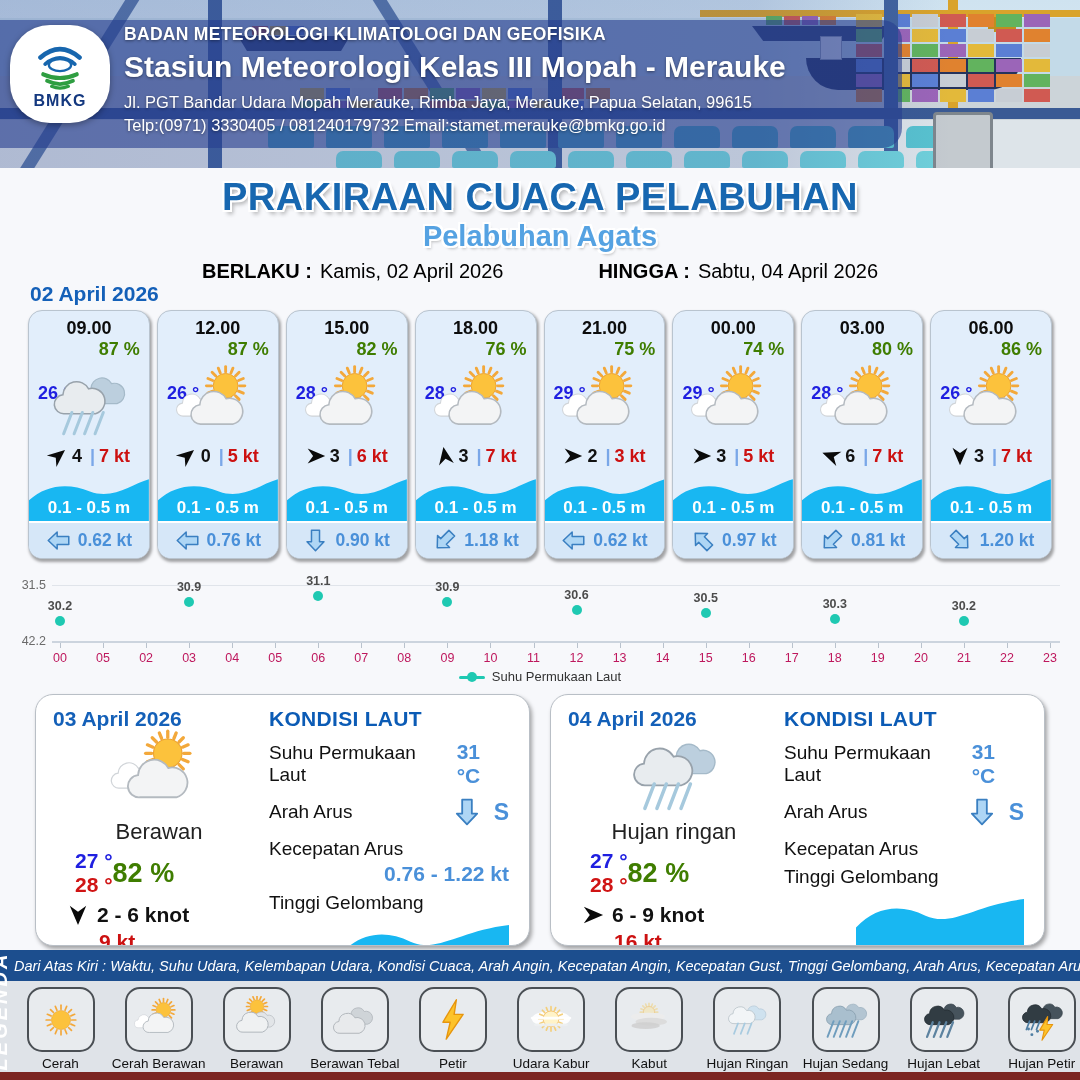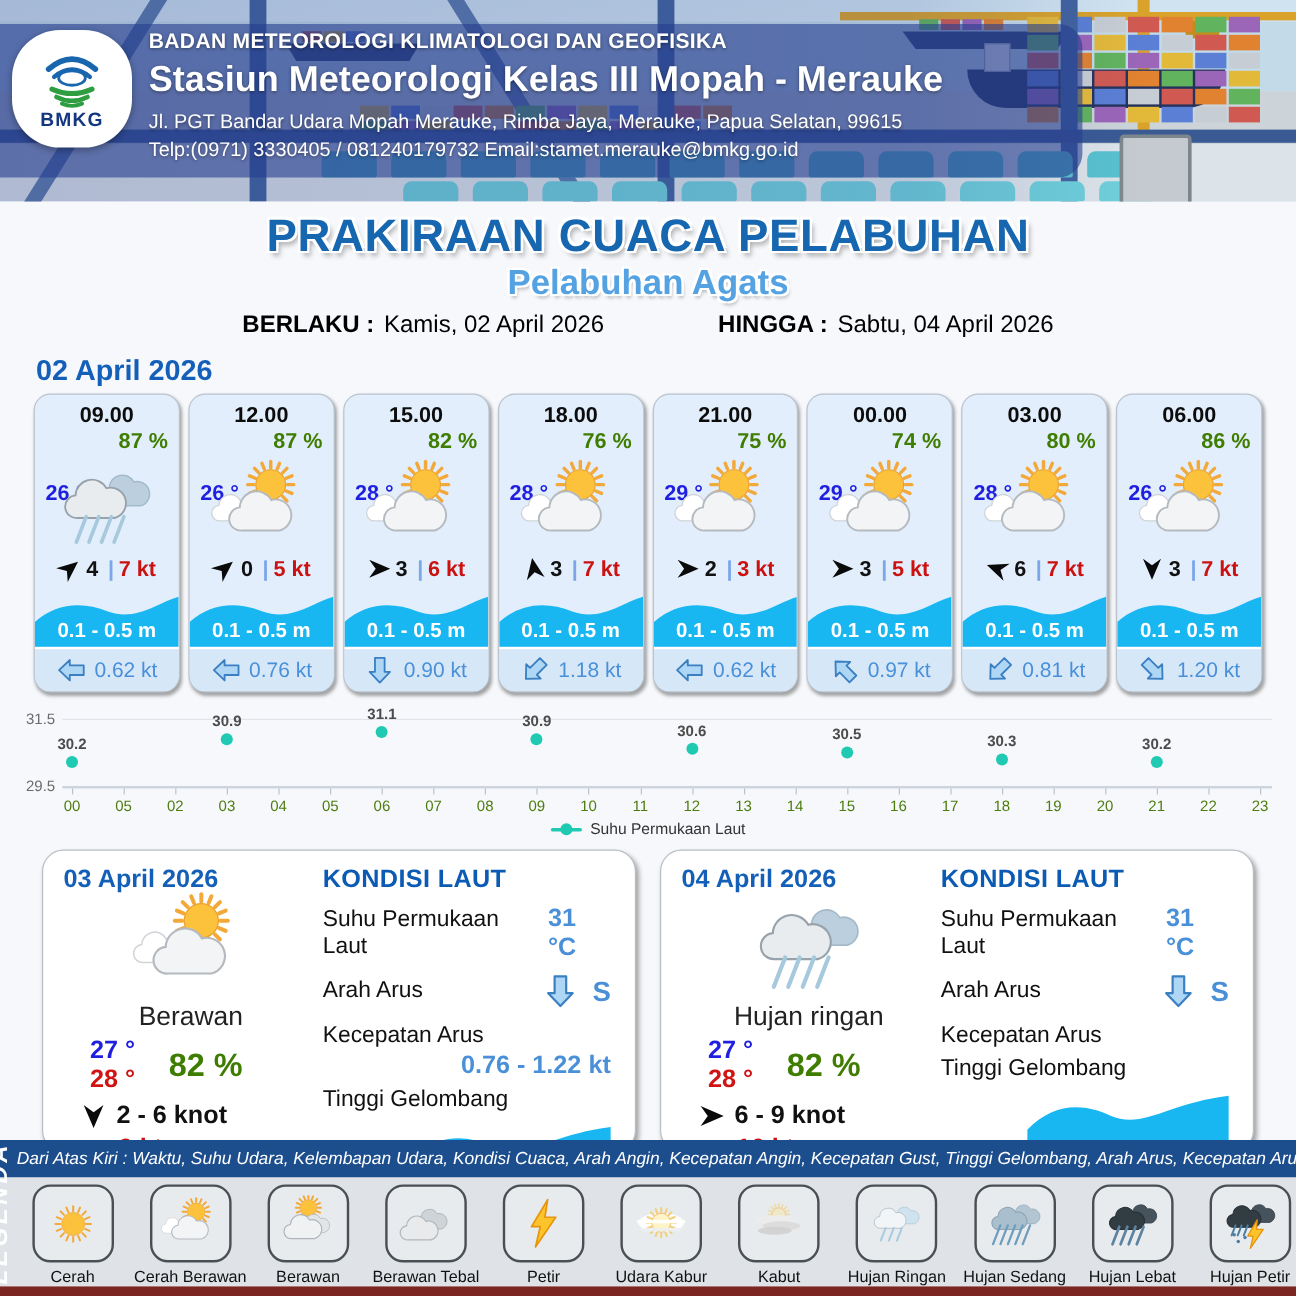--- a/index.html
+++ b/index.html
@@ -48,64 +48,64 @@
   .titleblock{height:110px;text-align:center;padding-top:2px;}
   .titleblock h1{margin:6px 0 0;font-size:38px;font-weight:800;letter-spacing:.5px;color:var(--title-blue);
     text-shadow:-2px -2px 0 #fff,2px -2px 0 #fff,-2px 2px 0 #fff,2px 2px 0 #fff,3px 4px 4px rgba(0,0,0,.3);}
   .titleblock h2{margin:1px 0 0;font-size:29px;font-weight:800;color:var(--subtitle-blue);
     text-shadow:-2px -2px 0 #fff,2px -2px 0 #fff,-2px 2px 0 #fff,2px 2px 0 #fff,2px 3px 3px rgba(0,0,0,.25);}
   .validity{margin-top:7px;font-size:20px;color:#000;display:flex;justify-content:center;gap:95px;}
   .validity b{font-weight:bold;margin-right:8px;}
 
   
   .day1{height:277px;}
-  .day1-date{margin:16px 0 4px 30px;font-size:24px;font-weight:bold;color:var(--date-blue);}
+  .day1-date{margin:2px 0 4px 30px;font-size:21px;font-weight:bold;color:var(--date-blue);}
   .cards{display:flex;gap:7px;padding:0 28px;}
   .card{width:122px;height:247px;background:#e2eefb;border:1px solid #b9c4cf;border-radius:14px;
         box-shadow:1.5px 2.5px 3px rgba(0,0,0,.35);overflow:hidden;display:flex;flex-direction:column;}
   .c-time{text-align:center;font-size:18px;font-weight:bold;color:#0c0c0c;margin-top:7px;height:22px;}
   .c-th{display:flex;justify-content:space-between;padding:0 9px;height:24px;}
   .c-temp{font-size:18px;font-weight:bold;color:var(--temp-blue);margin-top:44px;}
   .c-hum{font-size:18px;font-weight:bold;color:var(--humidity-green);}
   .c-icon{height:82px;display:flex;align-items:center;justify-content:center;}
   .c-wind{height:28px;display:flex;align-items:center;justify-content:center;gap:4px;}
   .c-wind .dartwrap{display:inline-flex;width:20px;height:20px;}
   .c-windv{font-size:18px;font-weight:bold;color:#111;}
   .c-sep{font-size:18px;font-weight:bold;color:var(--sep-blue);margin-left:4px;}
   .c-gust{font-size:18px;font-weight:bold;color:var(--gust-red);}
   .c-wave{position:relative;height:50px;margin-top:4px;}
   .c-wave svg{position:absolute;inset:0;width:100%;height:100%;}
   .c-wavetext{position:absolute;left:0;right:0;bottom:3px;text-align:center;color:#fff;font-size:17px;font-weight:bold;}
   .c-cur{height:37px;display:flex;align-items:center;justify-content:center;gap:7px;background:#d6e7f8;border-top:2px solid #fff;}
-  .c-curv{font-size:17.5px;font-weight:normal;color:var(--value-blue);}
+  .c-curv{font-size:17.5px;font-weight:bold;color:var(--value-blue);}
 
   
   .chartsec{position:relative;height:127px;}
   .ch-grid,.ch-axis{position:absolute;left:52px;right:20px;}
   .ch-grid{top:26px;border-top:1.5px solid #e0e4ea;}
   .ch-axis{top:82px;border-top:2px solid #ccd4de;}
   .ch-ylab{position:absolute;width:40px;text-align:right;font-size:12.5px;color:#6b6b6b;}
   .ch-tick{position:absolute;width:1px;height:5px;background:#b9c2cd;top:84px;}
-  .ch-xlab{position:absolute;top:92px;font-size:12.5px;color:#4d7c0f;transform:translateX(-50%);}
+  .ch-xlab{position:absolute;top:92px;font-size:12.5px;color:#be185d;transform:translateX(-50%);}
   .ch-dot{position:absolute;width:10px;height:10px;border-radius:50%;background:var(--chart-teal);transform:translate(-50%,-50%);}
   .ch-val{position:absolute;font-size:12.5px;font-weight:bold;color:#4c4c4c;transform:translate(-50%,-100%);}
   .ch-legend{position:absolute;left:0;right:0;top:110px;display:flex;align-items:center;justify-content:center;gap:7px;font-size:13px;color:#333;}
   .ch-legend .mk{position:relative;width:26px;height:10px;}
   .ch-legend .mk i{position:absolute;left:0;right:0;top:4px;height:3px;background:var(--chart-teal);border-radius:2px;}
   .ch-legend .mk b{position:absolute;left:8px;top:0;width:10px;height:10px;border-radius:50%;background:var(--chart-teal);}
 
   
   .panels{height:268px;display:flex;gap:20px;padding:8px 35px 0;}
   .panel{width:497px;height:250px;background:#fff;border:1px solid #b9bfc6;border-radius:18px;
          box-shadow:2px 3px 4px rgba(0,0,0,.35);display:flex;overflow:hidden;}
   .pleft{width:43%;padding:12px 0 0 17px;display:flex;flex-direction:column;}
   .p-date{font-size:21px;font-weight:bold;color:var(--date-blue);}
   .p-icon{align-self:center;margin-top:-4px;}
   .p-cond{align-self:center;font-size:22px;color:#222;margin-top:-4px;}
-  .p-temps{display:flex;align-items:center;gap:28px;margin:4px 0 0 22px;}
+  .p-temps{display:flex;align-items:center;gap:0;margin:4px 0 0 22px;}
   .p-tcol{display:flex;flex-direction:column;line-height:1.15;}
   .p-tmin{font-size:21px;font-weight:bold;color:var(--temp-blue);}
   .p-tmax{font-size:21px;font-weight:bold;color:var(--temp-max-red);}
   .p-hum{font-size:27px;font-weight:bold;color:var(--humidity-green);}
   .p-wind{display:flex;align-items:center;gap:8px;margin:6px 0 0 14px;font-size:21px;font-weight:bold;color:#111;}
   .p-gust{margin:3px 0 0 46px;font-size:21px;font-weight:bold;color:var(--gust-red);}
   .sea{flex:1;padding:12px 20px 0 4px;}
   .sea-h{font-size:21px;font-weight:bold;color:#0b5bb5;letter-spacing:.3px;}
   .sea .row{display:flex;justify-content:space-between;align-items:center;margin-top:9px;}
   .sea .lab{font-size:19px;color:#111;}
@@ -720,21 +720,21 @@
       <span class="c-curv">1.20 kt</span>
     </div>
         </div>
       </div>
   </section>
 
   <section class="chartsec" id="chart">
       <div class="ch-grid"></div>
             <div class="ch-axis"></div>
             <div class="ch-ylab" style="left:6px;top:19px">31.5</div>
-            <div class="ch-ylab" style="left:6px;top:75px">29.5</div>
+            <div class="ch-ylab" style="left:6px;top:75px">42.2</div>
       <div class="ch-tick" style="left:60.0px"></div>
            <div class="ch-xlab" style="left:60.0px">00</div>
       <div class="ch-tick" style="left:103.0px"></div>
            <div class="ch-xlab" style="left:103.0px">05</div>
       <div class="ch-tick" style="left:146.1px"></div>
            <div class="ch-xlab" style="left:146.1px">02</div>
       <div class="ch-tick" style="left:189.1px"></div>
            <div class="ch-xlab" style="left:189.1px">03</div>
       <div class="ch-tick" style="left:232.2px"></div>
            <div class="ch-xlab" style="left:232.2px">04</div>

